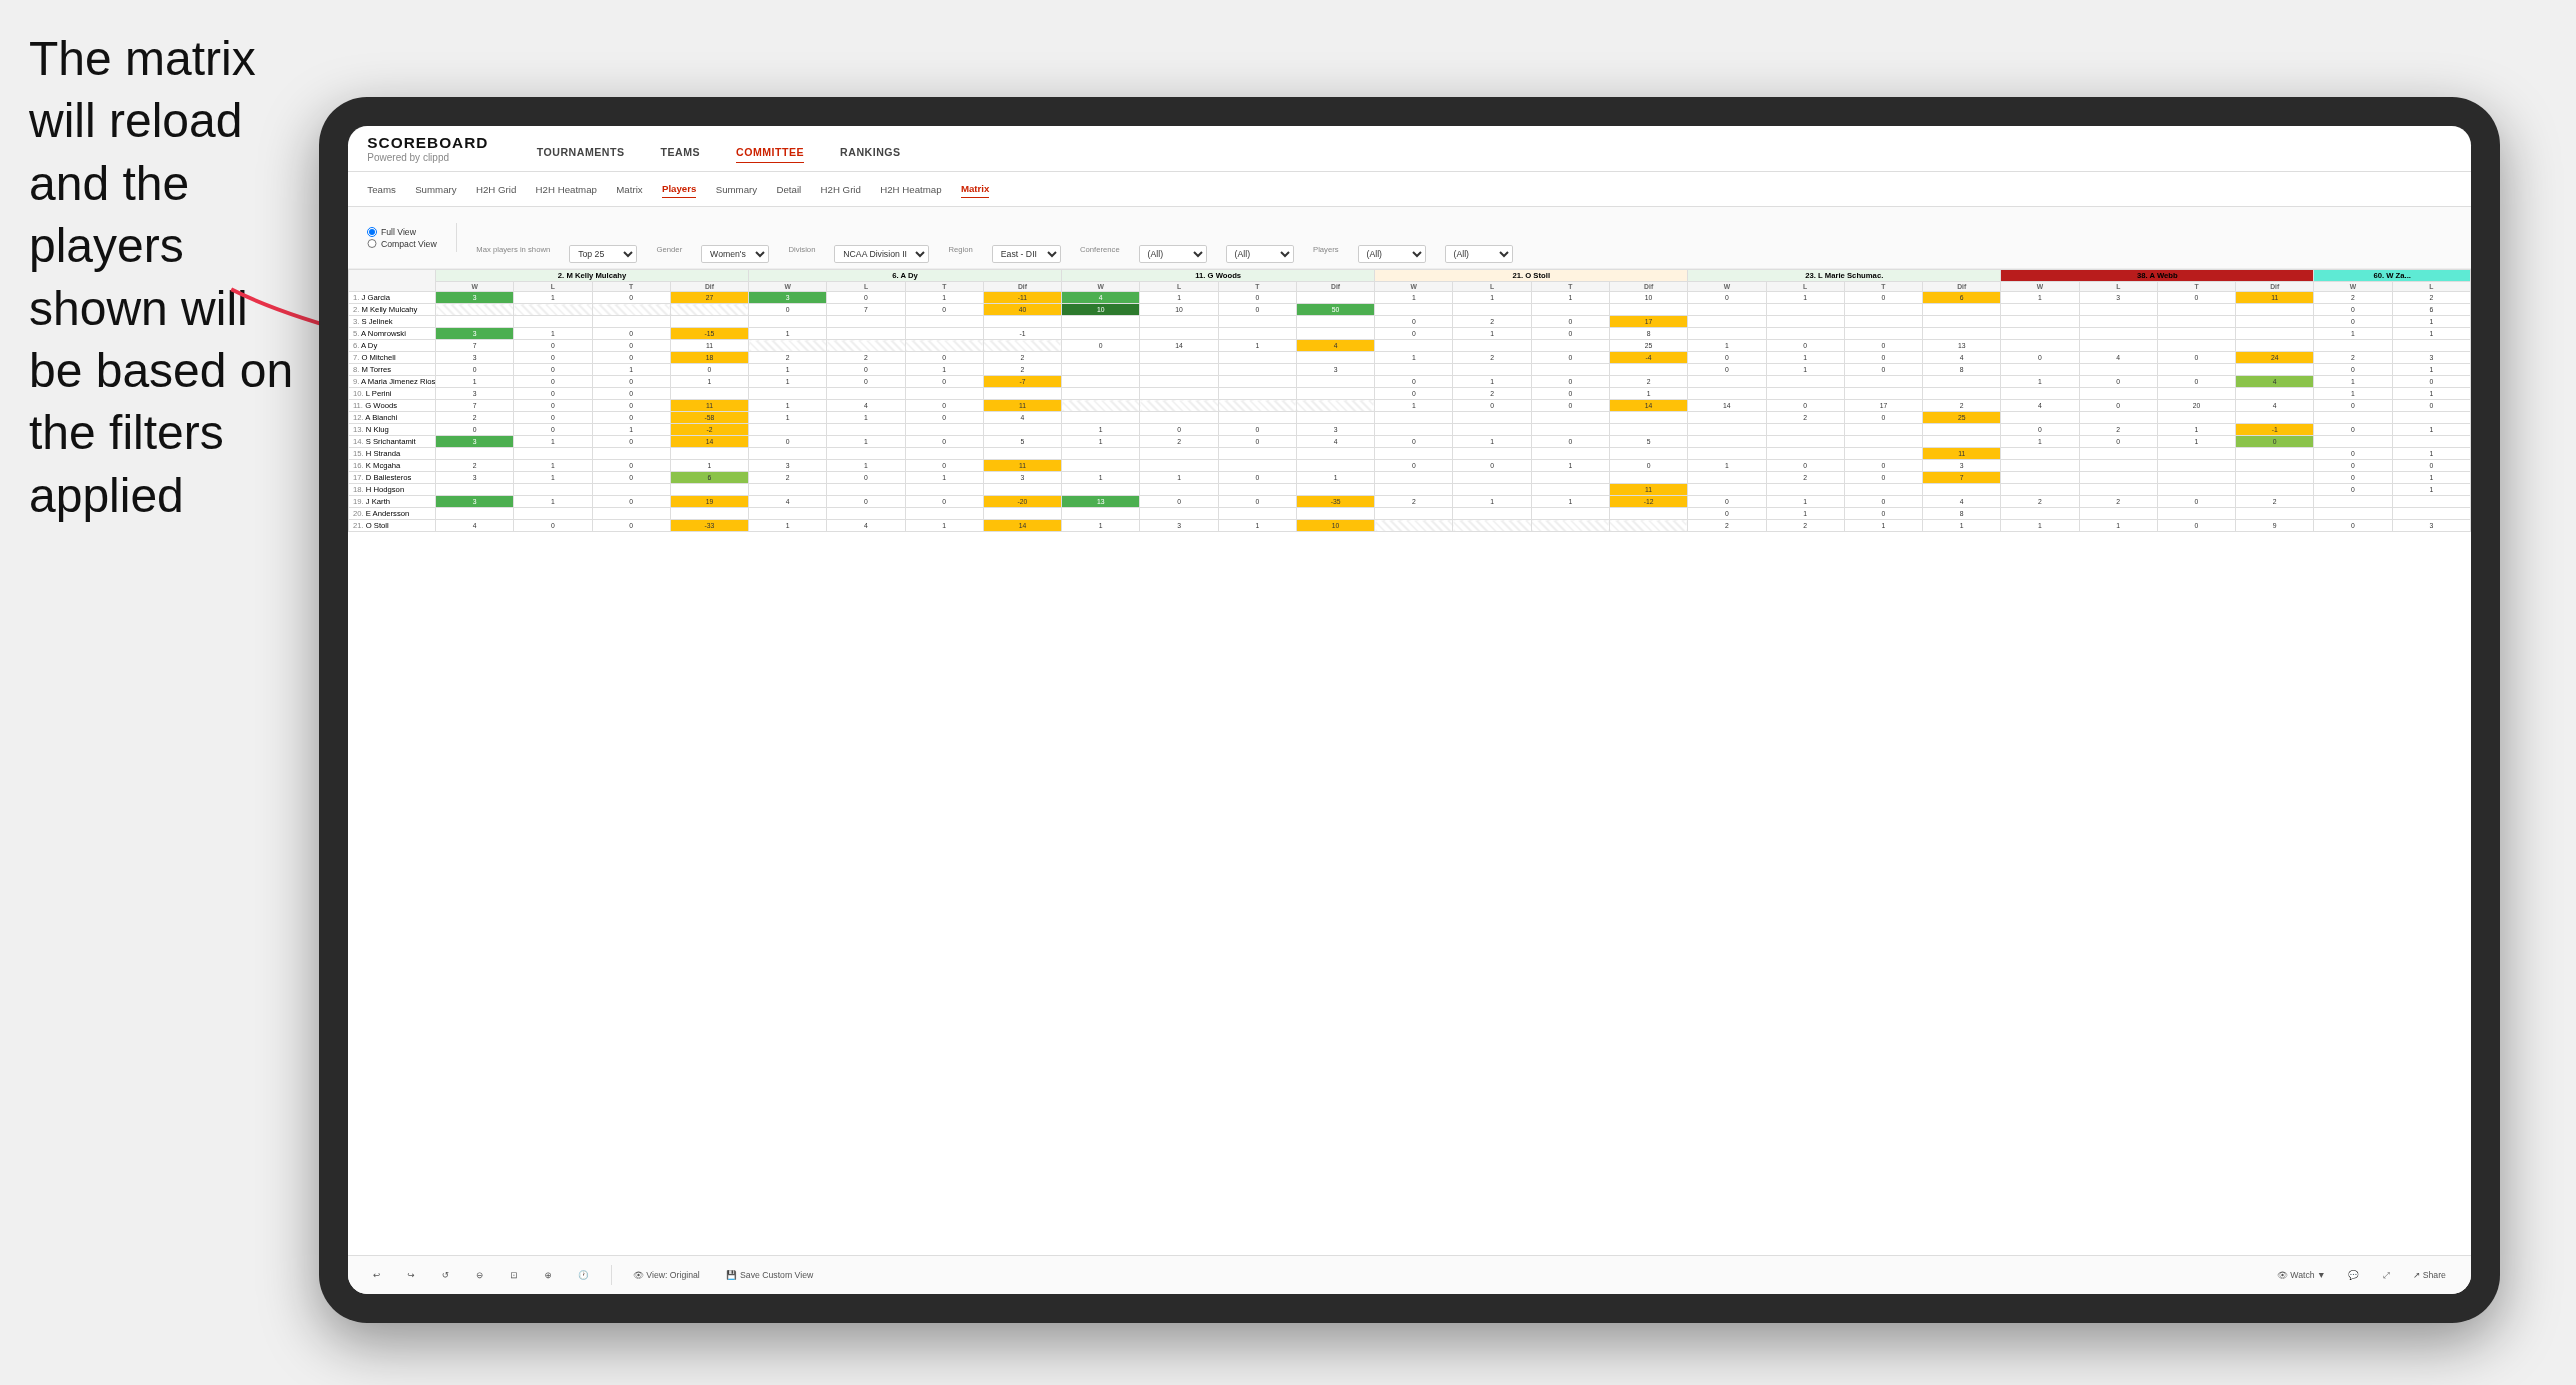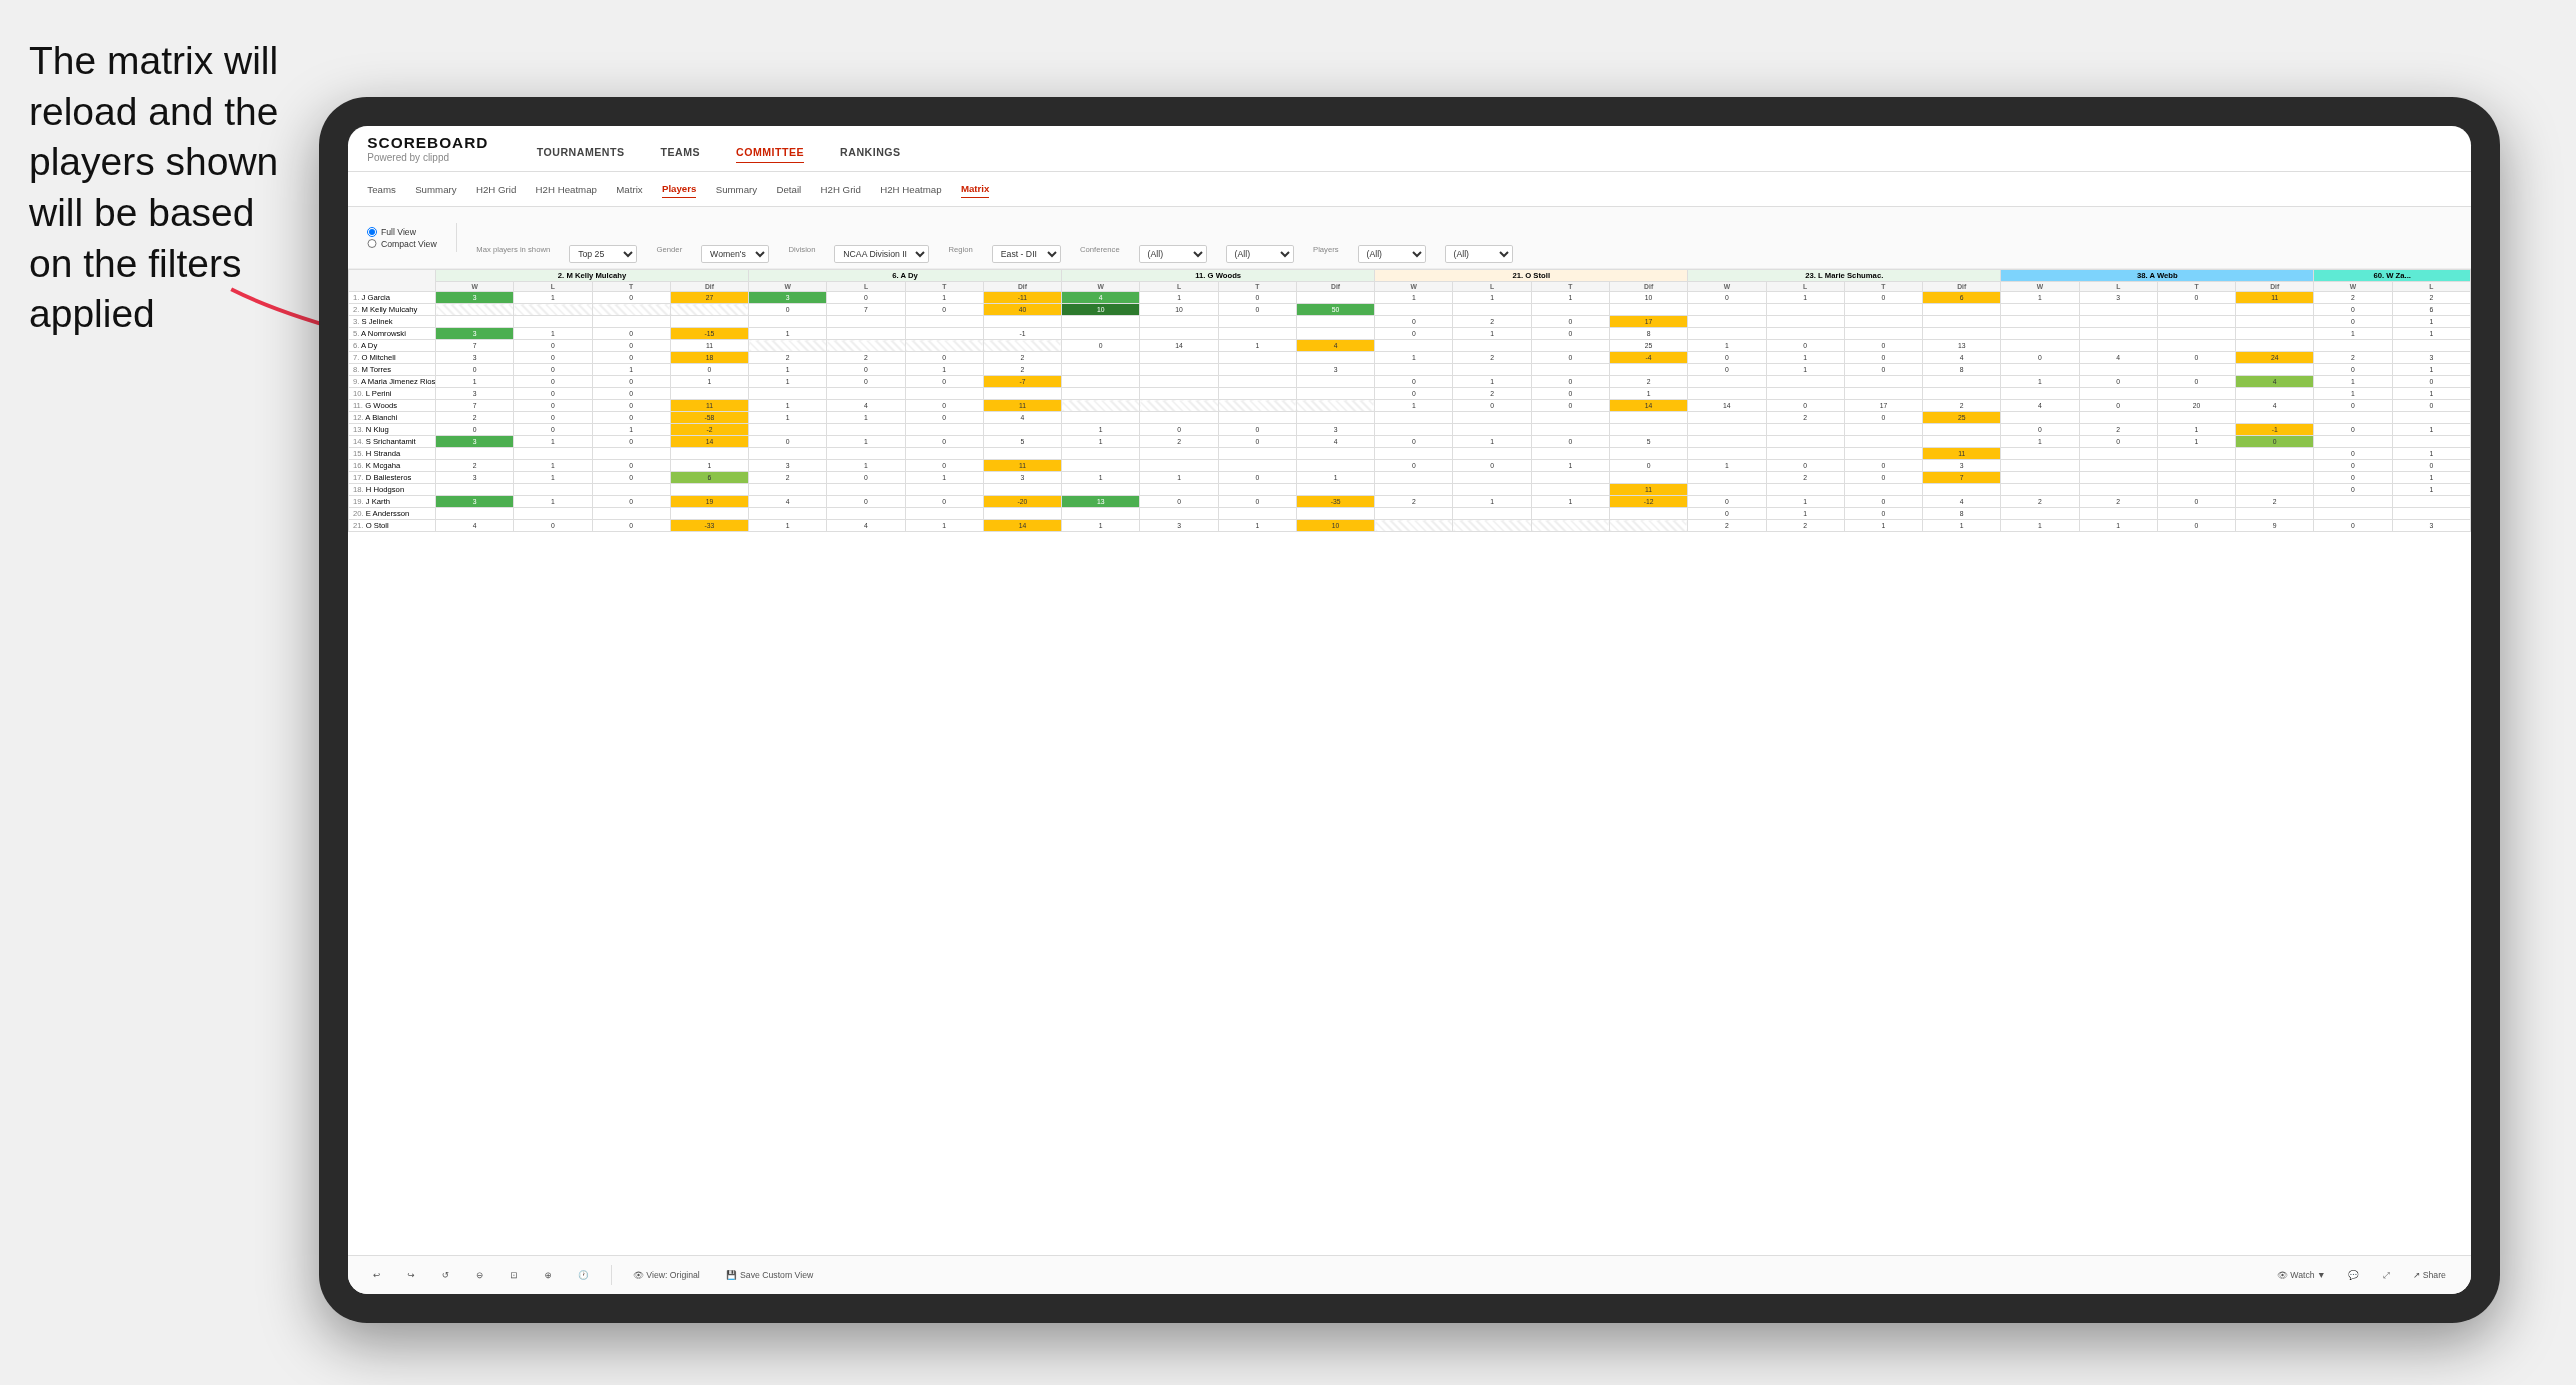--- a/index.html
+++ b/index.html
@@ -8,23 +8,23 @@
       font-family: Arial, sans-serif;
       width: 2576px;
       height: 1386px;
       position: relative;
       overflow: hidden;
     }
 
     
     .annotation-text {
       position: absolute;
-      top: 36px;
+      top: 28px;
       left: 29px;
-      font-size: 39px;
+      font-size: 48px;
       font-weight: 400;
       line-height: 1.3;
       color: #111;
       width: 270px;
     }
 
     
     .arrow-container {
       position: absolute;
       top: 212px;
@@ -401,21 +401,21 @@
             <th class="col-group-header" colspan="4" style="background:#e8f5e9;">2. M Kelly Mulcahy</th>
 
             <th class="col-group-header" colspan="4" style="background:#e8f5e9;">6. A Dy</th>
 
             <th class="col-group-header" colspan="4" style="background:#e8f5e9;">11. G Woods</th>
 
             <th class="col-group-header" colspan="4" style="background:#fff3e0;">21. O Stoll</th>
 
             <th class="col-group-header" colspan="4" style="background:#e8f5e9;">23. L Marie Schumac.</th>
 
-            <th class="col-group-header" colspan="4" style="background:#7dd3fc;">38. A Webb</th>
+            <th class="col-group-header" colspan="4" style="background:#b91c1c;">38. A Webb</th>
 
             <th class="col-group-header" colspan="2" style="background:#5eead4;">60. W Za...</th>
           </tr>
           <tr>
 
             <th class="sub-header">W</th>
             <th class="sub-header">L</th>
             <th class="sub-header">T</th>
             <th class="sub-header">Dif</th>
 

